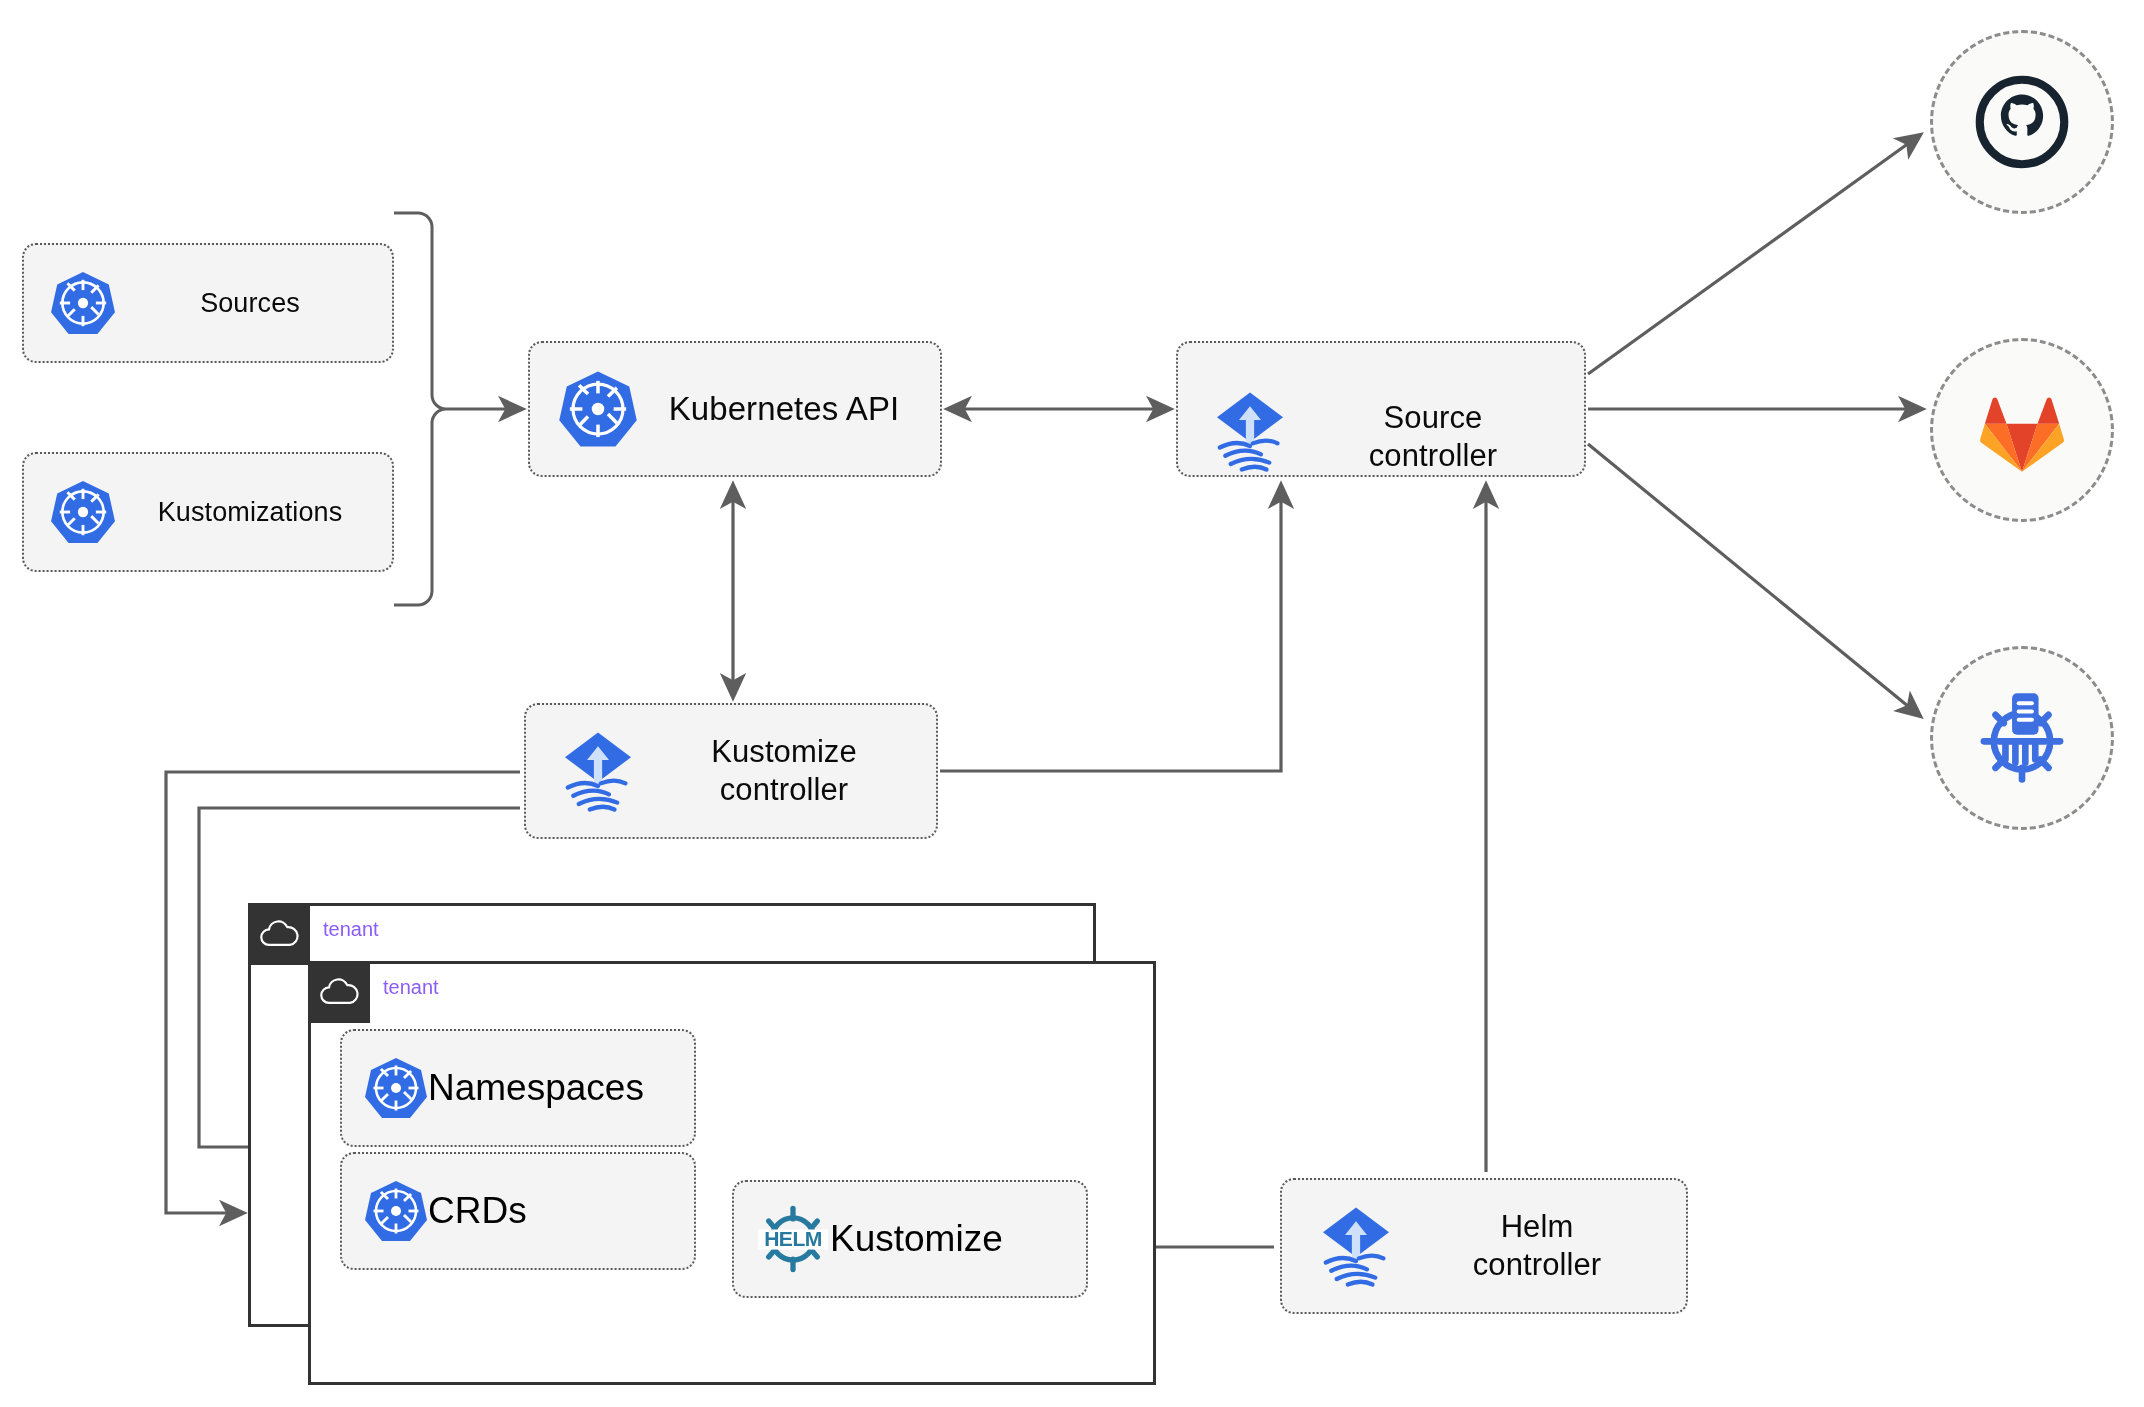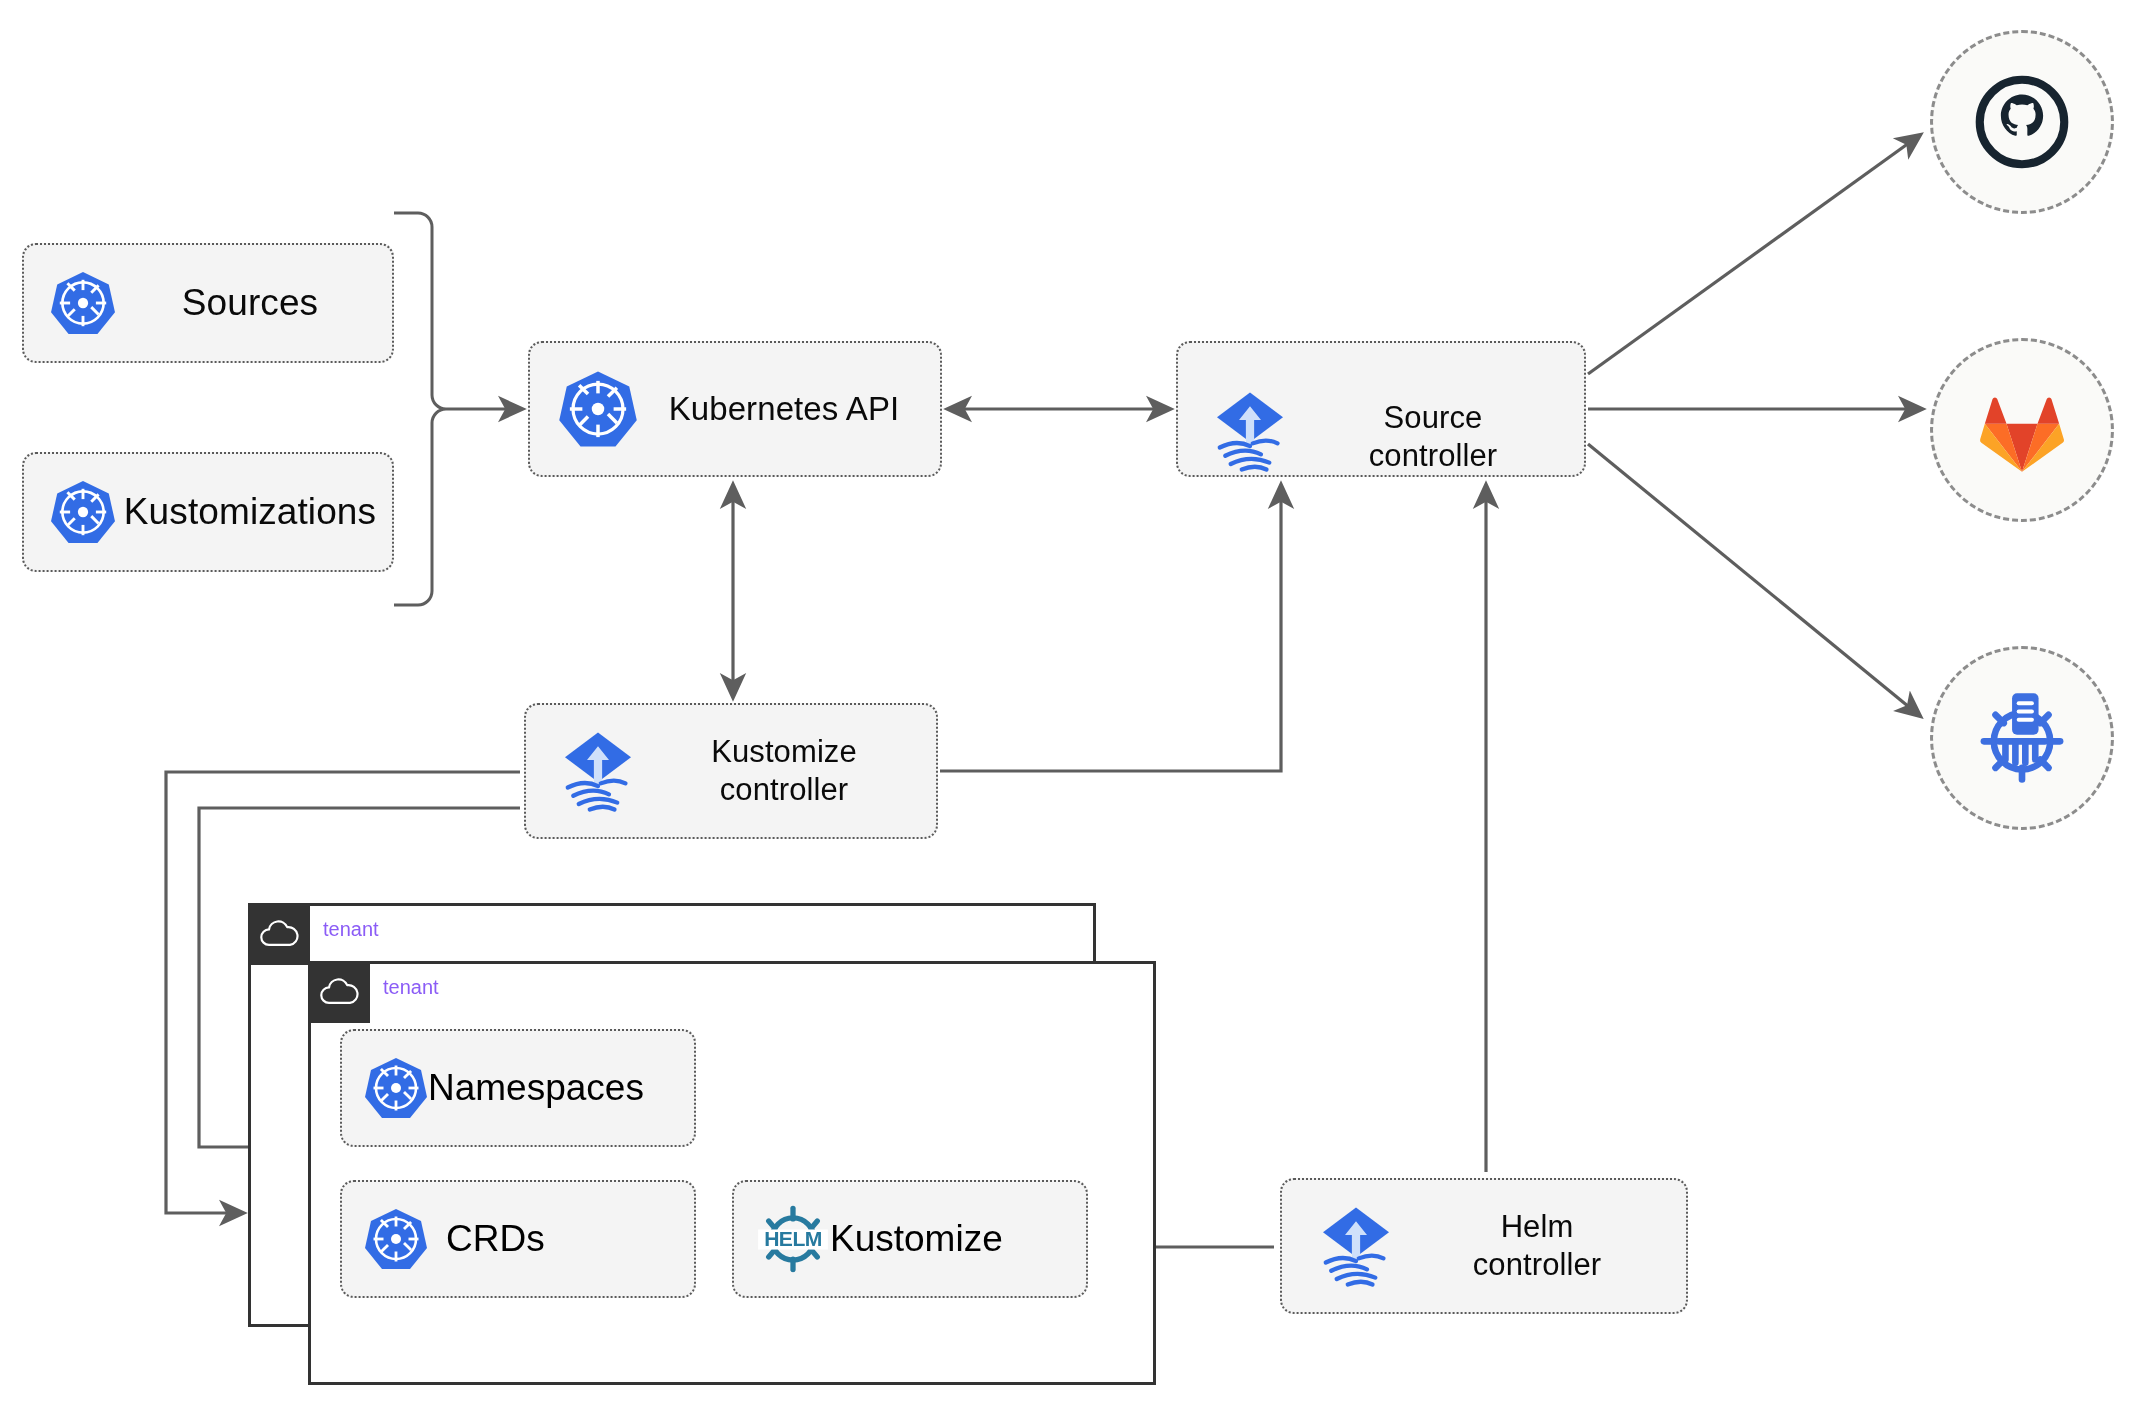--- a/index.html
+++ b/index.html
@@ -48,39 +48,39 @@
   }
 
   
   .n-sources      { left: 22px;   top: 243px;  width: 372px; height: 120px; padding: 0 8px 0 26px; }
   .n-kustomizations{ left: 22px;  top: 452px;  width: 372px; height: 120px; padding: 0 8px 0 26px; }
   .n-k8sapi       { left: 528px;  top: 341px;  width: 414px; height: 136px; padding: 0 10px 0 28px; }
   .n-srcctl       { left: 1176px; top: 341px;  width: 410px; height: 136px; padding: 0 12px 0 28px; align-items: flex-end; }
   .n-kustctl      { left: 524px;  top: 703px;  width: 414px; height: 136px; padding: 0 10px 0 28px; }
   .n-helmctl      { left: 1280px; top: 1178px; width: 408px; height: 136px; padding: 0 12px 0 30px; }
 
-  .n-sources .lbl, .n-kustomizations .lbl { font-size: 37px; }
+  .n-sources .lbl, .n-kustomizations .lbl { font-size: 27px; }
   .n-k8sapi .lbl { font-size: 33px; }
   .n-srcctl .lbl, .n-kustctl .lbl, .n-helmctl .lbl { font-size: 31px; }
 
   
   .chip {
     position: absolute;
     background: #f4f4f4;
     border: 2px dotted #5a5a5a;
     border-radius: 14px;
     display: flex;
     align-items: center;
     z-index: 6;
     padding: 0 8px 0 22px;
   }
   .chip .lbl { flex: 1 1 auto; text-align: left; font-size: 37px; color: #000000; }
   .c-ns   { left: 340px; top: 1029px; width: 356px; height: 118px; }
   .c-rbac { left: 732px; top: 1029px; width: 356px; height: 118px; }
-  .c-crds { left: 340px; top: 1180px; width: 356px; height: 118px; gap: 18px; }
+  .c-crds { left: 340px; top: 1152px; width: 356px; height: 118px; }
   .c-rel  { left: 732px; top: 1180px; width: 356px; height: 118px; }
 
   
   .tenant {
     position: absolute;
     background: #ffffff;
     border: 3px solid #333333;
   }
   .tenant .bar {
     position: absolute;

